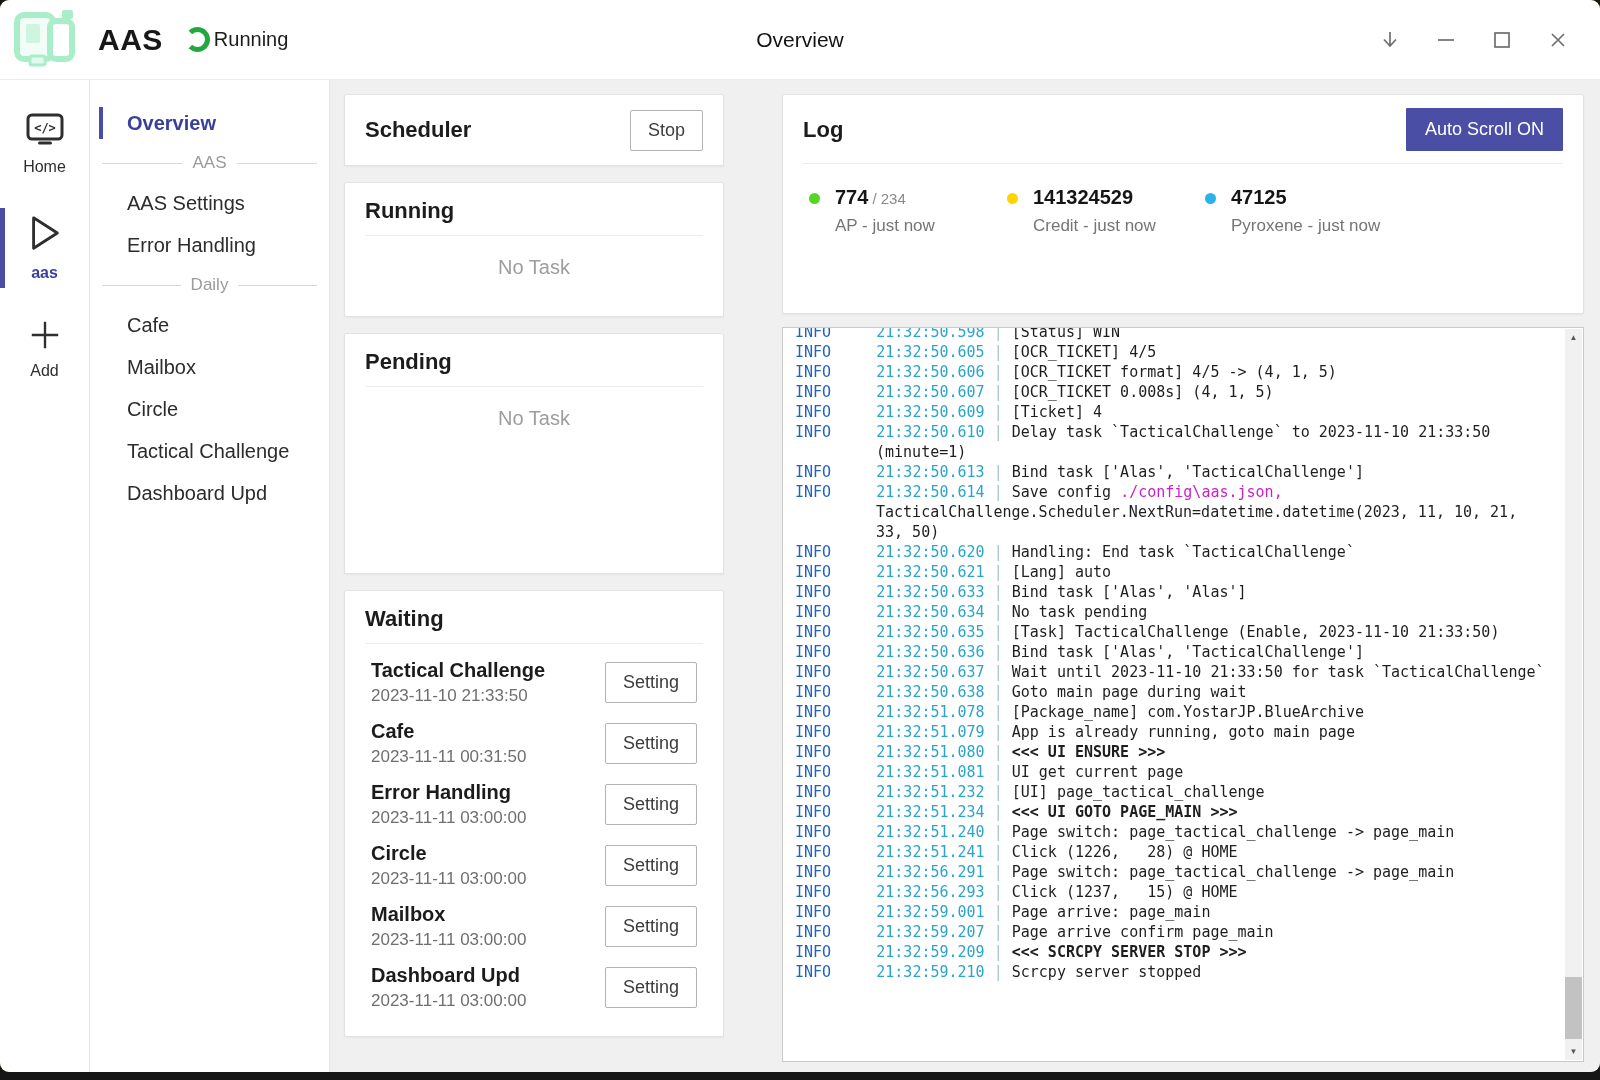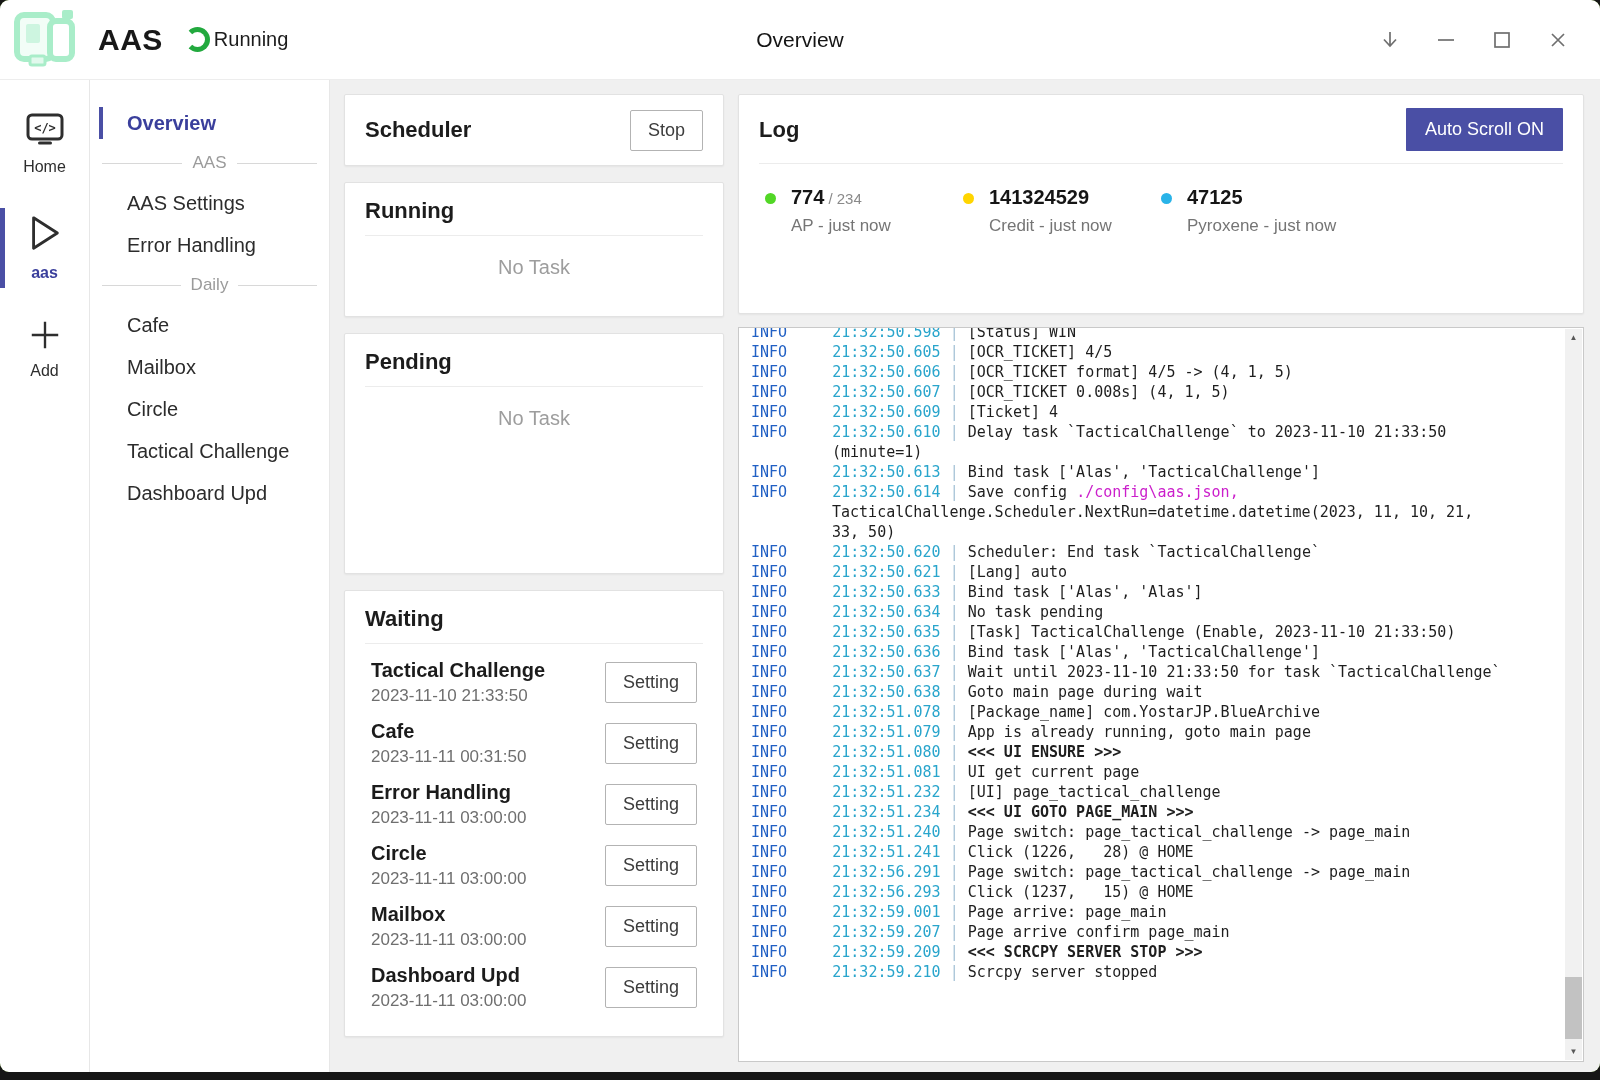--- a/index.html
+++ b/index.html
@@ -35,21 +35,21 @@
   .nav-item { position:relative; height:42px; display:flex; align-items:center; padding-left:37px;
               font-size:20px; color:#2c2c2c; cursor:pointer; }
   .nav-item.active { color:#3a3f9c; font-weight:700; }
   .nav-item.active .nav-bar { position:absolute; left:9px; top:5px; bottom:5px; width:4px; background:#4a4fa5; }
   .nav-divider { display:flex; align-items:center; gap:10px; height:38px; padding:0 12px;
                  color:#9b9b9b; font-size:17px; }
   .nav-divider .line { flex:1; height:1px; background:#d8d8d8; }
 
   .main { flex:1; background:#f0f0f0; display:flex; gap:14px; padding:14px 16px 0 14px; min-height:0; }
   .col-left { width:380px; flex:none; display:flex; flex-direction:column; gap:16px; }
-  .col-right { flex:1; display:flex; flex-direction:column; gap:13px; padding-bottom:10px; min-width:0; }
+  .col-right { flex:1; display:flex; flex-direction:column; gap:13px; padding-bottom:10px; min-width:0;margin-left:44px; }
 
   .card { background:#fff; border:1px solid #e2e2e2; border-radius:2px; box-shadow:0 1px 2px rgba(0,0,0,.05); }
   .card-header { margin:0 20px; padding:15px 0 11px; border-bottom:1px solid #ececec;
                  font-size:22px; font-weight:600; color:#1c1c1c; }
   .empty-label { text-align:center; color:#9d9d9d; font-size:20px; padding-top:20px; }
 
   .scheduler-card { height:72px; display:flex; align-items:center; justify-content:space-between; padding:0 20px; }
   .scheduler-title { font-size:22px; font-weight:600; color:#1c1c1c; }
   .btn-outline { background:#fff; border:1px solid #b3b3b3; border-radius:2px; color:#3c3c3c;
                  font-size:18px; font-family:inherit; padding:9px 17px; cursor:pointer; }
@@ -306,21 +306,21 @@
         <section class="terminal">
           <div class="log-content" id="log-content">
               <div class="log-line"><span class="log-level">INFO     </span><span class="log-time">21:32:50.598 </span><span class="log-pipe">| </span><span class="log-msg">[Status] WIN</span></div>
               <div class="log-line"><span class="log-level">INFO     </span><span class="log-time">21:32:50.605 </span><span class="log-pipe">| </span><span class="log-msg">[OCR_TICKET] 4/5</span></div>
               <div class="log-line"><span class="log-level">INFO     </span><span class="log-time">21:32:50.606 </span><span class="log-pipe">| </span><span class="log-msg">[OCR_TICKET format] 4/5 -&gt; (4, 1, 5)</span></div>
               <div class="log-line"><span class="log-level">INFO     </span><span class="log-time">21:32:50.607 </span><span class="log-pipe">| </span><span class="log-msg">[OCR_TICKET 0.008s] (4, 1, 5)</span></div>
               <div class="log-line"><span class="log-level">INFO     </span><span class="log-time">21:32:50.609 </span><span class="log-pipe">| </span><span class="log-msg">[Ticket] 4</span></div>
               <div class="log-line"><span class="log-level">INFO     </span><span class="log-time">21:32:50.610 </span><span class="log-pipe">| </span><span class="log-msg">Delay task `TacticalChallenge` to 2023-11-10 21:33:50 (minute=1)</span></div>
               <div class="log-line"><span class="log-level">INFO     </span><span class="log-time">21:32:50.613 </span><span class="log-pipe">| </span><span class="log-msg">Bind task ['Alas', 'TacticalChallenge']</span></div>
               <div class="log-line"><span class="log-level">INFO     </span><span class="log-time">21:32:50.614 </span><span class="log-pipe">| </span><span class="log-msg">Save config </span><span class="log-msg magenta">./config\aas.json,</span><span class="log-msg"> TacticalChallenge.Scheduler.NextRun=datetime.datetime(2023, 11, 10, 21, 33, 50)</span></div>
-              <div class="log-line"><span class="log-level">INFO     </span><span class="log-time">21:32:50.620 </span><span class="log-pipe">| </span><span class="log-msg">Scheduler: End task `TacticalChallenge`</span></div>
+              <div class="log-line"><span class="log-level">INFO     </span><span class="log-time">21:32:50.620 </span><span class="log-pipe">| </span><span class="log-msg">Handling: End task `TacticalChallenge`</span></div>
               <div class="log-line"><span class="log-level">INFO     </span><span class="log-time">21:32:50.621 </span><span class="log-pipe">| </span><span class="log-msg">[Lang] auto</span></div>
               <div class="log-line"><span class="log-level">INFO     </span><span class="log-time">21:32:50.633 </span><span class="log-pipe">| </span><span class="log-msg">Bind task ['Alas', 'Alas']</span></div>
               <div class="log-line"><span class="log-level">INFO     </span><span class="log-time">21:32:50.634 </span><span class="log-pipe">| </span><span class="log-msg">No task pending</span></div>
               <div class="log-line"><span class="log-level">INFO     </span><span class="log-time">21:32:50.635 </span><span class="log-pipe">| </span><span class="log-msg">[Task] TacticalChallenge (Enable, 2023-11-10 21:33:50)</span></div>
               <div class="log-line"><span class="log-level">INFO     </span><span class="log-time">21:32:50.636 </span><span class="log-pipe">| </span><span class="log-msg">Bind task ['Alas', 'TacticalChallenge']</span></div>
               <div class="log-line"><span class="log-level">INFO     </span><span class="log-time">21:32:50.637 </span><span class="log-pipe">| </span><span class="log-msg">Wait until 2023-11-10 21:33:50 for task `TacticalChallenge`</span></div>
               <div class="log-line"><span class="log-level">INFO     </span><span class="log-time">21:32:50.638 </span><span class="log-pipe">| </span><span class="log-msg">Goto main page during wait</span></div>
               <div class="log-line"><span class="log-level">INFO     </span><span class="log-time">21:32:51.078 </span><span class="log-pipe">| </span><span class="log-msg">[Package_name] com.YostarJP.BlueArchive</span></div>
               <div class="log-line"><span class="log-level">INFO     </span><span class="log-time">21:32:51.079 </span><span class="log-pipe">| </span><span class="log-msg">App is already running, goto main page</span></div>
               <div class="log-line"><span class="log-level">INFO     </span><span class="log-time">21:32:51.080 </span><span class="log-pipe">| </span><span class="log-msg bold">&lt;&lt;&lt; UI ENSURE &gt;&gt;&gt;</span></div>

